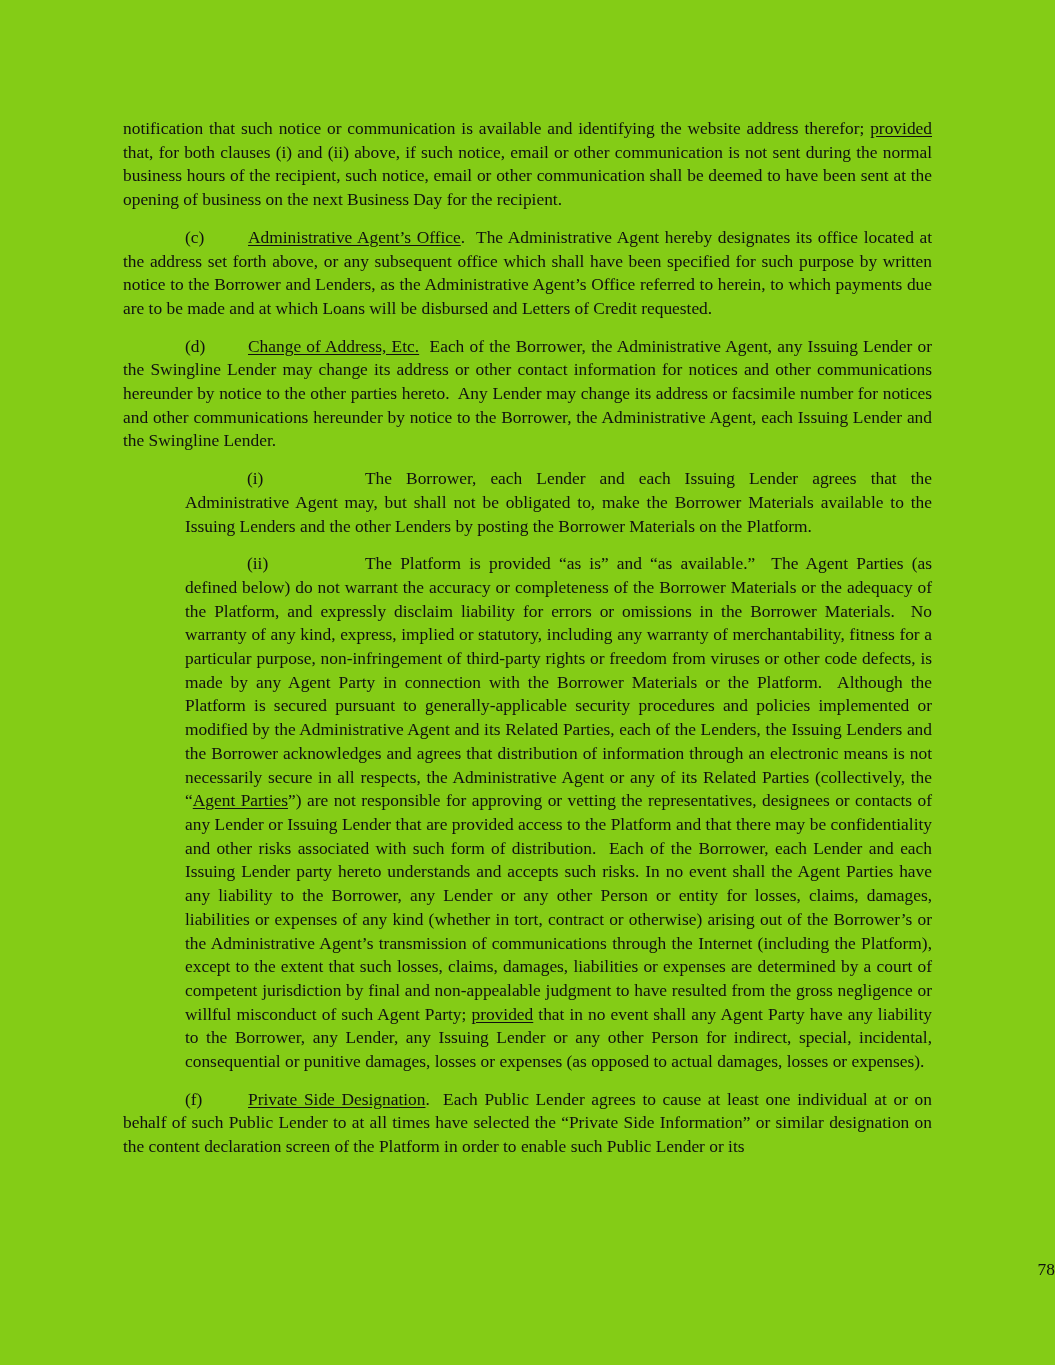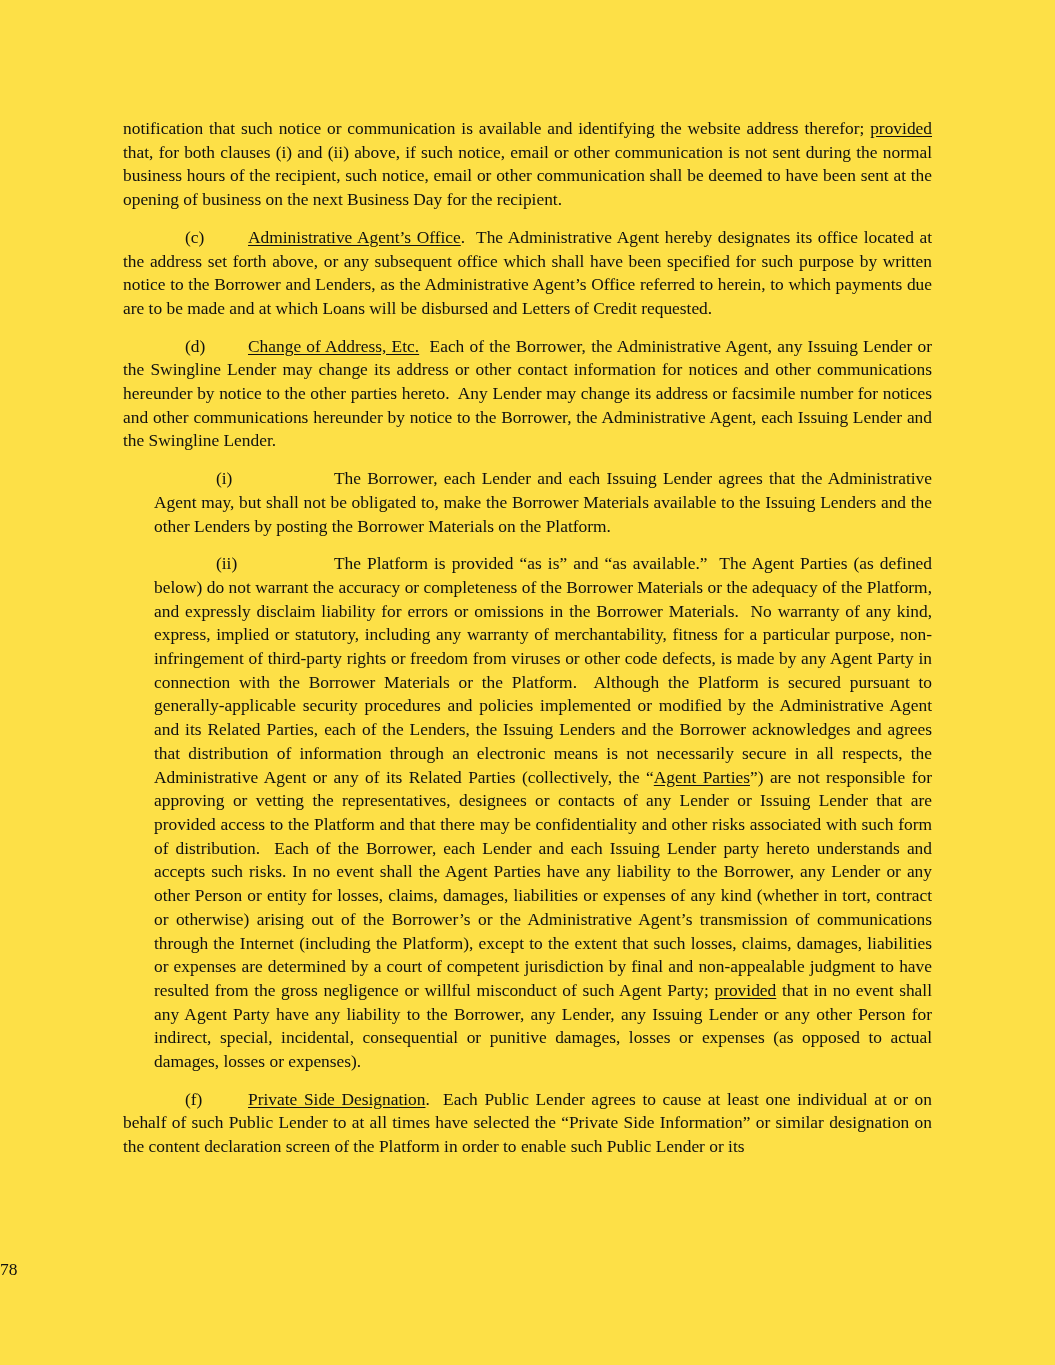--- a/index.html
+++ b/index.html
@@ -4,63 +4,64 @@
 <style>
   html, body {
     margin: 0;
     padding: 0;
     background: #ffffff;
   }
   .page {
     position: relative;
     width: 1055px;
     height: 1365px;
-    background: #fde047;
+    background: #84cc16;
     color: #101010;
     font-family: "Liberation Serif", "DejaVu Serif", serif;
     overflow: hidden;
   }
   .doc-body {
     position: absolute;
     left: 123px;
     top: 117px;
     width: 809px;
     font-size: 17.4px;
     line-height: 23.7px;
     text-align: justify;
   }
   p.para {
     margin: 0 0 14px 0;
     padding: 0;
   }
   p.flush { text-indent: 0; }
   p.lettered { text-indent: 62px; }
   p.roman {
-    margin-left: 31px;
+    margin-left: 62px;
     text-indent: 62px;
   }
   .label {
     display: inline-block;
     text-indent: 0;
     vertical-align: baseline;
   }
   p.lettered .label { width: 63px; }
   p.roman .label { width: 118px; }
   .u {
     text-decoration: underline;
     text-underline-offset: 2px;
   }
   .page-footer {
     position: absolute;
     left: 0;
     right: 0;
     top: 1258px;
-    text-align: left;
+    text-align: right;
     font-size: 17.4px;
     line-height: 23.7px;
+    padding-left: 20px;
   }
 </style>
 </head>
 <body>
 
 <div class="page">
   <main class="doc-body" id="doc-body">
       <p class="para flush"><span>notification that such notice or communication is available and identifying the website address therefor; </span><span class="u">provided</span><span> that, for both clauses (i) and (ii) above, if such notice, email or other communication is not sent during the normal business hours of the recipient, such notice, email or other communication shall be deemed to have been sent at the opening of business on the next Business Day for the recipient.</span></p>
       <p class="para lettered"><span class="label">(c)</span><span class="u">Administrative Agent’s Office</span><span>.&nbsp; The Administrative Agent hereby designates its office located at the address set forth above, or any subsequent office which shall have been specified for such purpose by written notice to the Borrower and Lenders, as the Administrative Agent’s Office referred to herein, to which payments due are to be made and at which Loans will be disbursed and Letters of Credit requested.</span></p>
       <p class="para lettered"><span class="label">(d)</span><span class="u">Change of Address, Etc.</span><span>&nbsp; Each of the Borrower, the Administrative Agent, any Issuing Lender or the Swingline Lender may change its address or other contact information for notices and other communications hereunder by notice to the other parties hereto.&nbsp; Any Lender may change its address or facsimile number for notices and other communications hereunder by notice to the Borrower, the Administrative Agent, each Issuing Lender and the Swingline Lender.</span></p>

